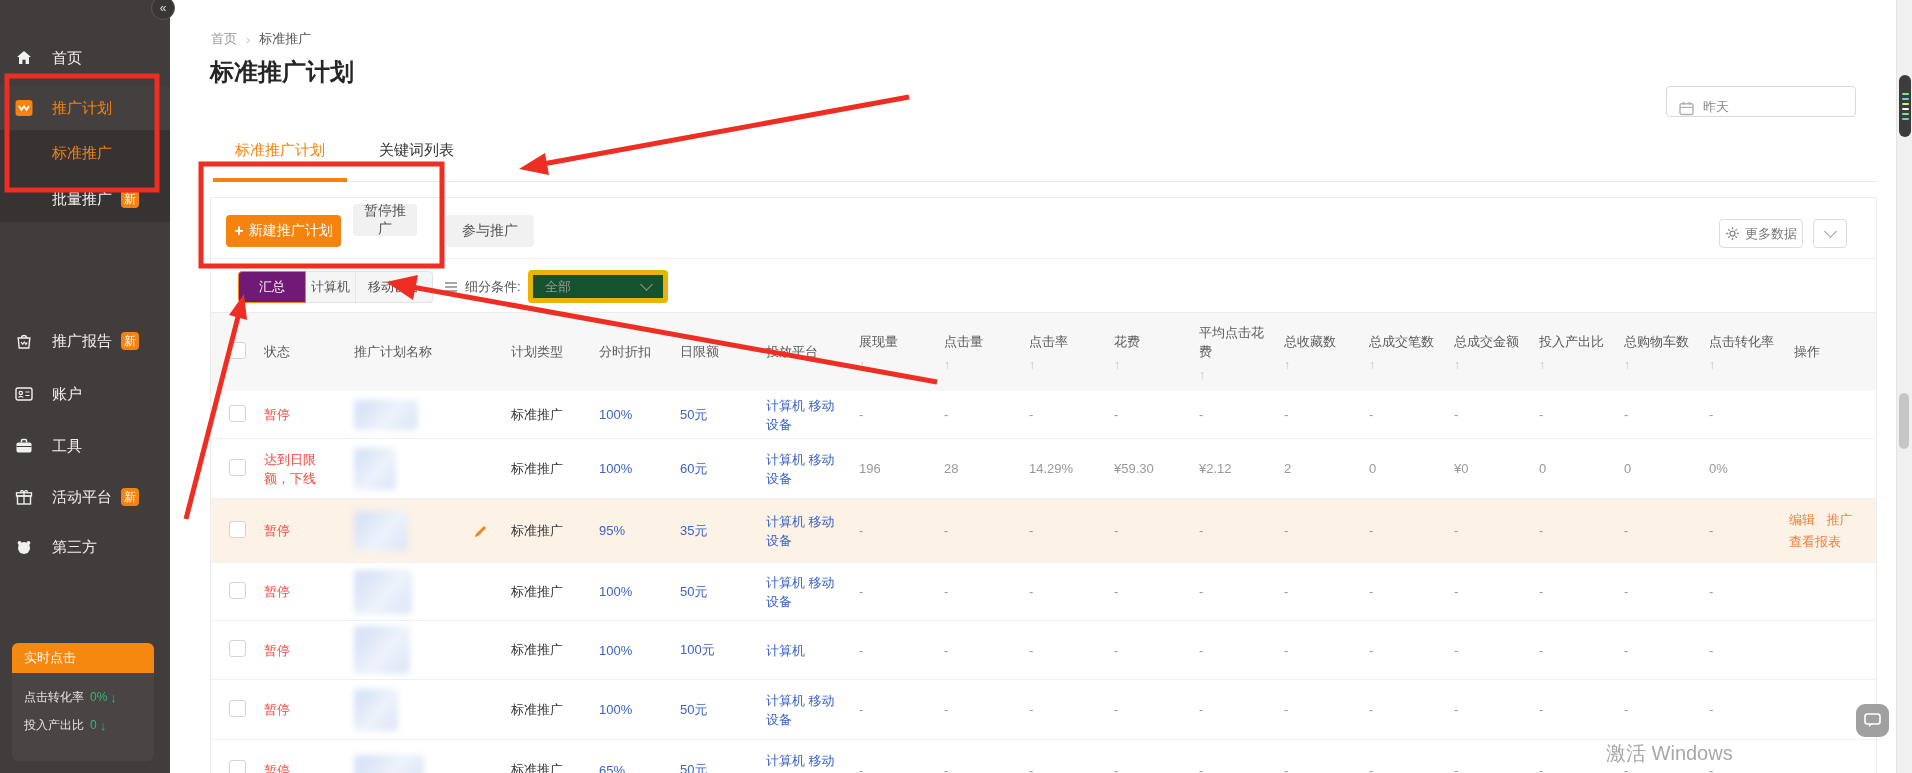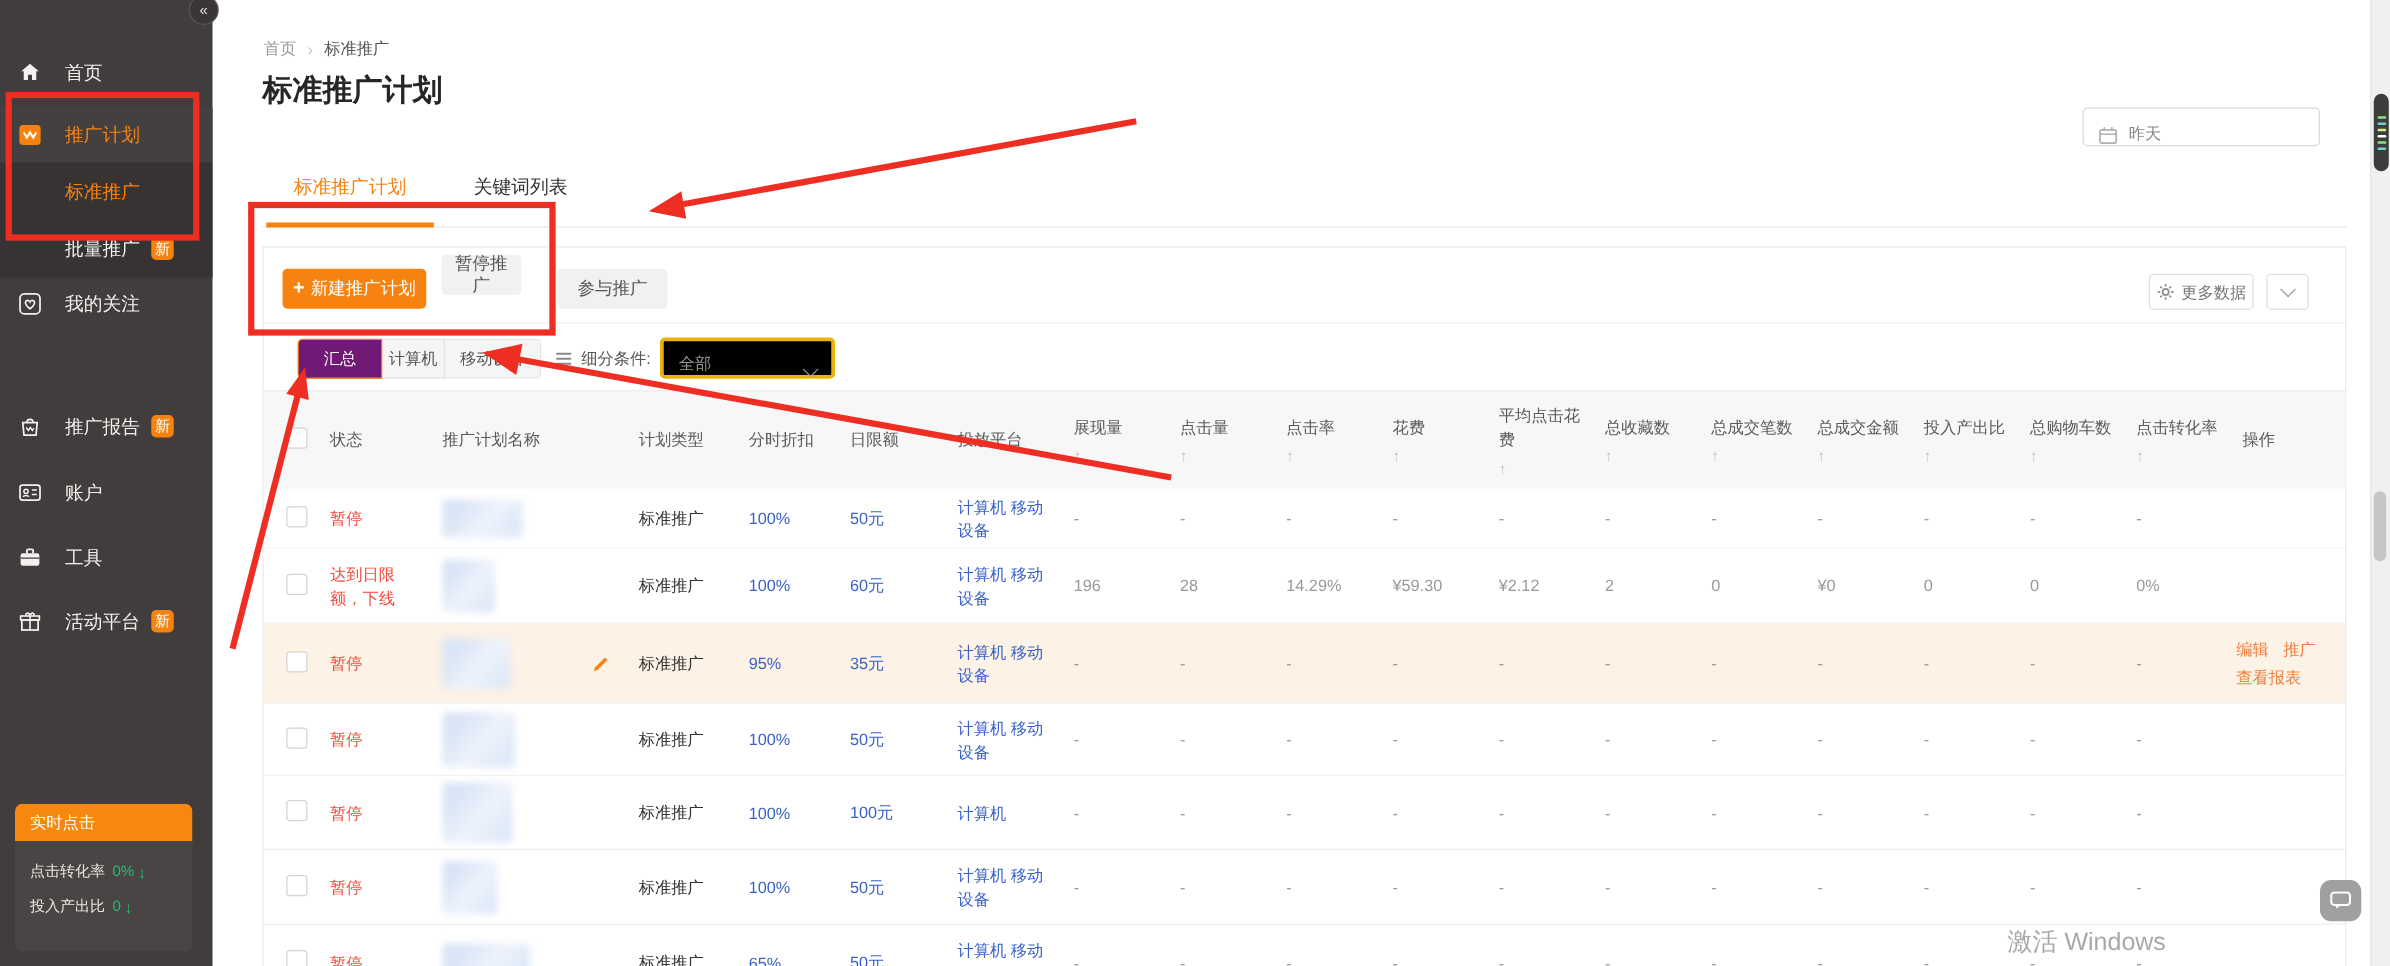--- a/index.html
+++ b/index.html
@@ -63,23 +63,23 @@
   
   .segs{position:absolute;left:27px;top:73px;display:flex}
   .seg{height:32px;display:flex;align-items:center;justify-content:center;font-size:13px;color:#555;
        background:#f5f5f5;border:1px solid #e4e4e4;border-left:none;box-sizing:border-box;cursor:pointer}
   .seg:first-child{border-left:1px solid #e4e4e4;border-radius:4px 0 0 4px}
   .seg:last-child{border-radius:0 4px 4px 0}
   .seg.active{background:#701a75;border-color:#f6820f;color:#fff}
   .filter-label{position:absolute;left:233px;top:73px;height:32px;display:flex;align-items:center;
                 font-size:13px;color:#555}
   .filter-label svg{margin-right:7px}
-  .dropdown{position:absolute;left:317px;top:72px;width:140px;height:33px;border:3px solid #eab308;border-radius:4px;
-            box-sizing:border-box;display:flex;align-items:flex-end;padding:0 12px;font-size:13px;color:#999;
-            justify-content:space-between;background:#000000;cursor:pointer}
+  .dropdown{position:absolute;left:317px;top:72px;width:140px;height:33px;border:5px solid #eab308;border-radius:4px;
+            box-sizing:border-box;display:flex;align-items:center;padding:0 12px;font-size:13px;color:#999;
+            justify-content:space-between;background:#14532d;cursor:pointer}
   
   .thead{position:absolute;left:0;top:114px;width:1667px;height:79px;background:#f7f7f7;display:flex;
          align-items:center;border-top:1px solid #ececec;box-sizing:border-box}
   .tbody{position:absolute;left:0;top:193px;width:1667px}
   .cell{box-sizing:border-box;padding-left:13px;flex-shrink:0;font-size:13px;color:#333}
   .c-check{width:40px;padding-left:18px}
   .c-status{width:90px}
   .c-name{width:157px;position:relative}
   .c-type{width:88px}
   .c-disc{width:81px}
@@ -138,29 +138,20 @@
     </span>
     <span class="nlabel" style="color:#f6820f">推广计划</span>
   </div>
   <div class="nav-item sub sub-active" style="top:130px">
     <span class="nlabel">标准推广</span>
   </div>
   <div class="nav-item sub" style="top:176px">
     <span class="nlabel">批量推广</span>
     <span class="badge-new">新</span>
   </div>
-  <div class="nav-item" style="top:223px">
-    <span class="nicon">
-      <svg width="18" height="18" viewBox="0 0 18 18">
-          <rect x="1" y="1" width="16" height="16" rx="3.5" fill="none" stroke="#f3f1f0" stroke-width="1.4"></rect>
-          <path d="M9 13 C5.2 10.2 4.6 7.6 6.3 6.6 C7.5 5.9 8.6 6.7 9 7.6 C9.4 6.7 10.5 5.9 11.7 6.6 C13.4 7.6 12.8 10.2 9 13 Z" fill="none" stroke="#f3f1f0" stroke-width="1.3"></path>
-        </svg>
-    </span>
-    <span class="nlabel">我的关注</span>
-  </div>
   <div class="nav-item" style="top:321px">
     <span class="nicon">
       <svg width="18" height="18" viewBox="0 0 18 18">
           <path d="M3.2 6 h11.6 l-1 10 H4.2 Z" fill="none" stroke="#f3f1f0" stroke-width="1.4"></path>
           <path d="M6.5 6 a2.5 2.5 0 0 1 5 0" fill="none" stroke="#f3f1f0" stroke-width="1.3"></path>
           <path d="M6 10 l1.7 2.4 1.6-2.4 1.6 2.4 1.3-2" stroke="#f3f1f0" stroke-width="1.1" fill="none"></path>
         </svg>
     </span>
     <span class="nlabel">推广报告</span>
     <span class="badge-new">新</span>
@@ -188,20 +179,30 @@
   <div class="nav-item" style="top:477px">
     <span class="nicon">
       <svg width="18" height="18" viewBox="0 0 18 18">
           <rect x="2.5" y="8" width="13" height="8" fill="none" stroke="#f3f1f0" stroke-width="1.4"></rect>
           <rect x="1.5" y="4.8" width="15" height="3.2" fill="none" stroke="#f3f1f0" stroke-width="1.3"></rect>
           <path d="M9 4.8 V16 M6 4.5 C5 2.5 7.5 1.5 9 4.2 C10.5 1.5 13 2.5 12 4.5" stroke="#f3f1f0" stroke-width="1.3" fill="none"></path>
         </svg>
     </span>
     <span class="nlabel">活动平台</span>
     <span class="badge-new">新</span>
+  </div>
+  <div class="nav-item" style="top:527px">
+    <span class="nicon">
+      <svg width="18" height="18" viewBox="0 0 18 18">
+          <circle cx="4.5" cy="5" r="1.9" fill="#f3f1f0"></circle>
+          <circle cx="13.5" cy="5" r="1.9" fill="#f3f1f0"></circle>
+          <circle cx="9" cy="10" r="6" fill="#f3f1f0"></circle>
+        </svg>
+    </span>
+    <span class="nlabel">第三方</span>
   </div>
 
   <div class="rt-widget">
     <div class="rt-head">实时点击</div>
     <div class="rt-body">
       <div class="rt-row">
         <span>点击转化率</span>
         <span class="val">0%</span>
         <span class="arr">↓</span>
       </div>

